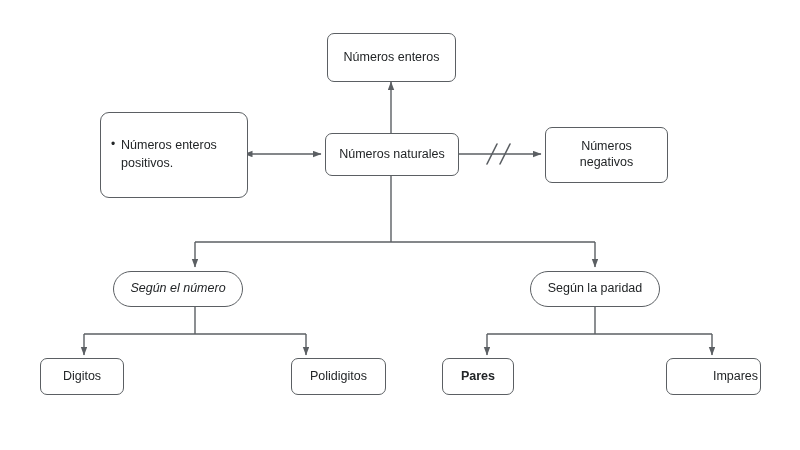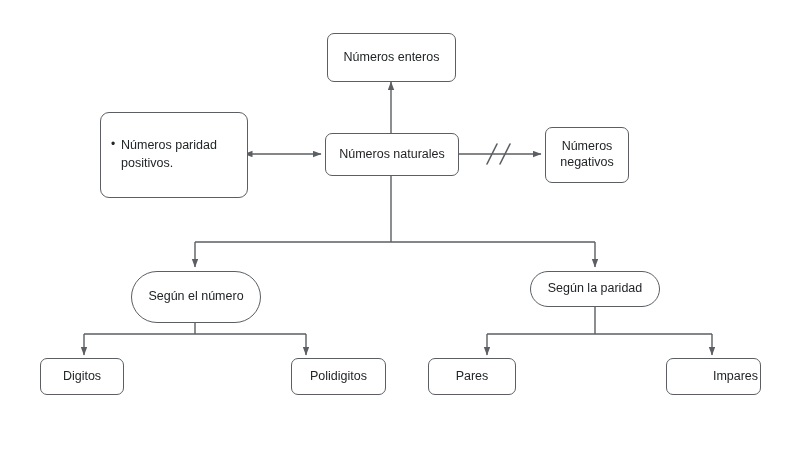--- a/index.html
+++ b/index.html
@@ -122,50 +122,50 @@
       <line x1="500" y1="164" x2="510" y2="144"></line>
     </g>
   </svg>
 
   <div class="node rect" style="left:327px; top:33px; width:129px; height:49px;">
     <span class="node-label">Números enteros</span>
   </div>
 
   <div class="node note" style="left:100px; top:112px; width:148px; height:86px;">
     <ul class="note-list">
-      <li>Números paridad positivos.</li>
+      <li>Números enteros positivos.</li>
     </ul>
   </div>
 
   <div class="node rect" style="left:325px; top:133px; width:134px; height:43px;">
     <span class="node-label">Números naturales</span>
   </div>
 
-  <div class="node rect" style="left:545px; top:127px; width:84px; height:56px;">
+  <div class="node rect" style="left:545px; top:127px; width:123px; height:56px;">
     <span class="node-label">Números
 negativos</span>
   </div>
 
-  <div class="node pill" style="left:131px; top:271px; width:130px; height:52px;">
+  <div class="node pill" style="left:113px; top:271px; width:130px; height:36px;font-style:italic;">
     <span class="node-label">Según el número</span>
   </div>
 
   <div class="node pill" style="left:530px; top:271px; width:130px; height:36px;">
     <span class="node-label">Según la paridad</span>
   </div>
 
   <div class="node rect" style="left:40px; top:358px; width:84px; height:37px;">
     <span class="node-label">Digitos</span>
   </div>
 
   <div class="node rect" style="left:259px; top:358px; width:95px; height:37px;margin-left:32px;">
     <span class="node-label">Polidigitos</span>
   </div>
 
-  <div class="node rect" style="left:428px; top:358px; width:88px; height:37px;">
+  <div class="node rect" style="left:442px; top:358px; width:72px; height:37px;font-weight:bold;">
     <span class="node-label">Pares</span>
   </div>
 
   <div class="node rect" style="left:666px; top:358px; width:95px; height:37px;padding-left:44px;">
     <span class="node-label">Impares</span>
   </div>
 
 </div>
 
 </body></html>

